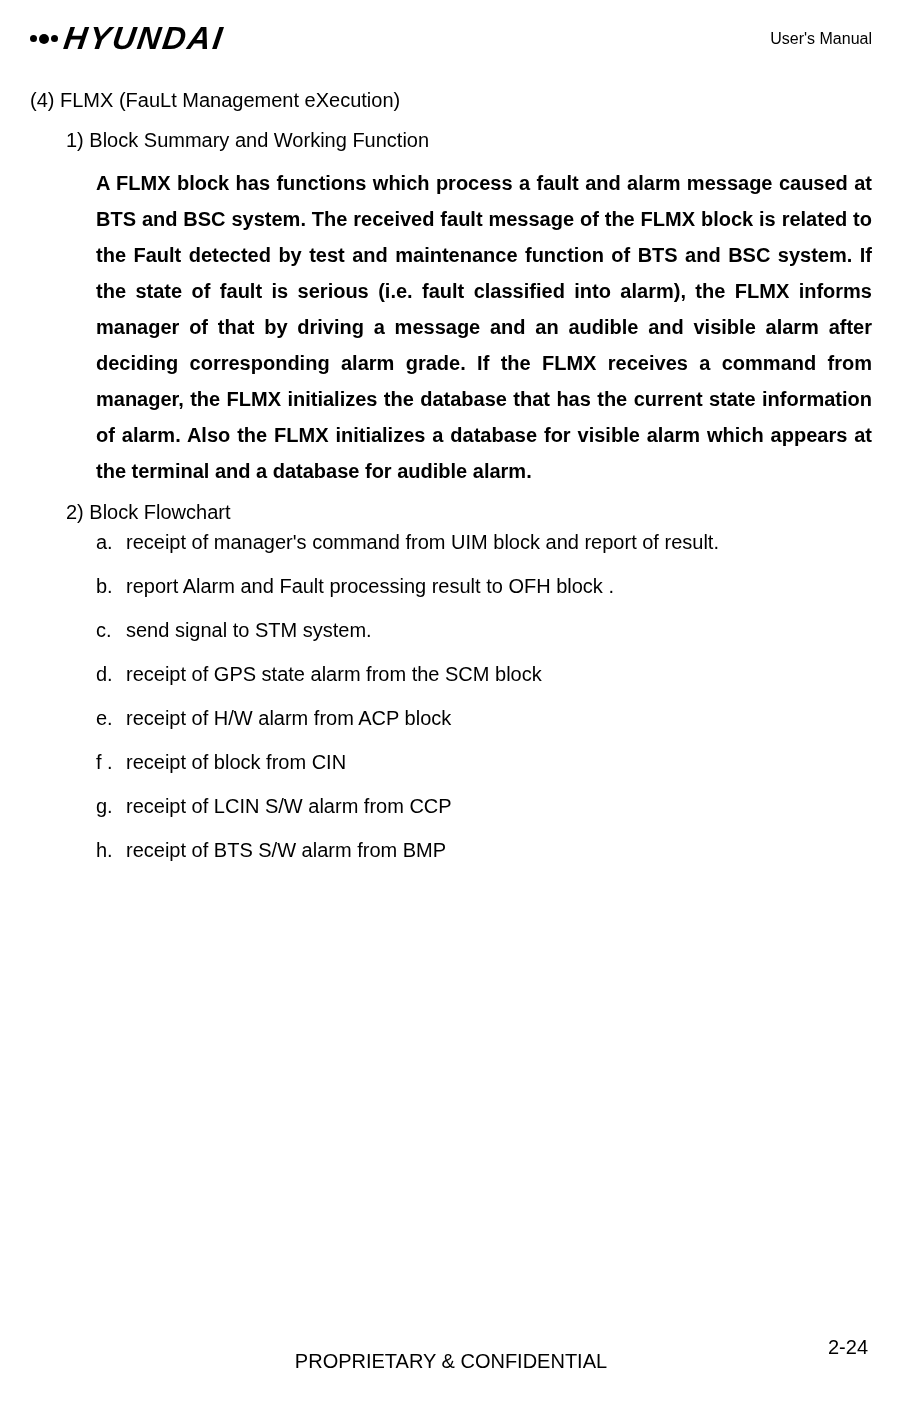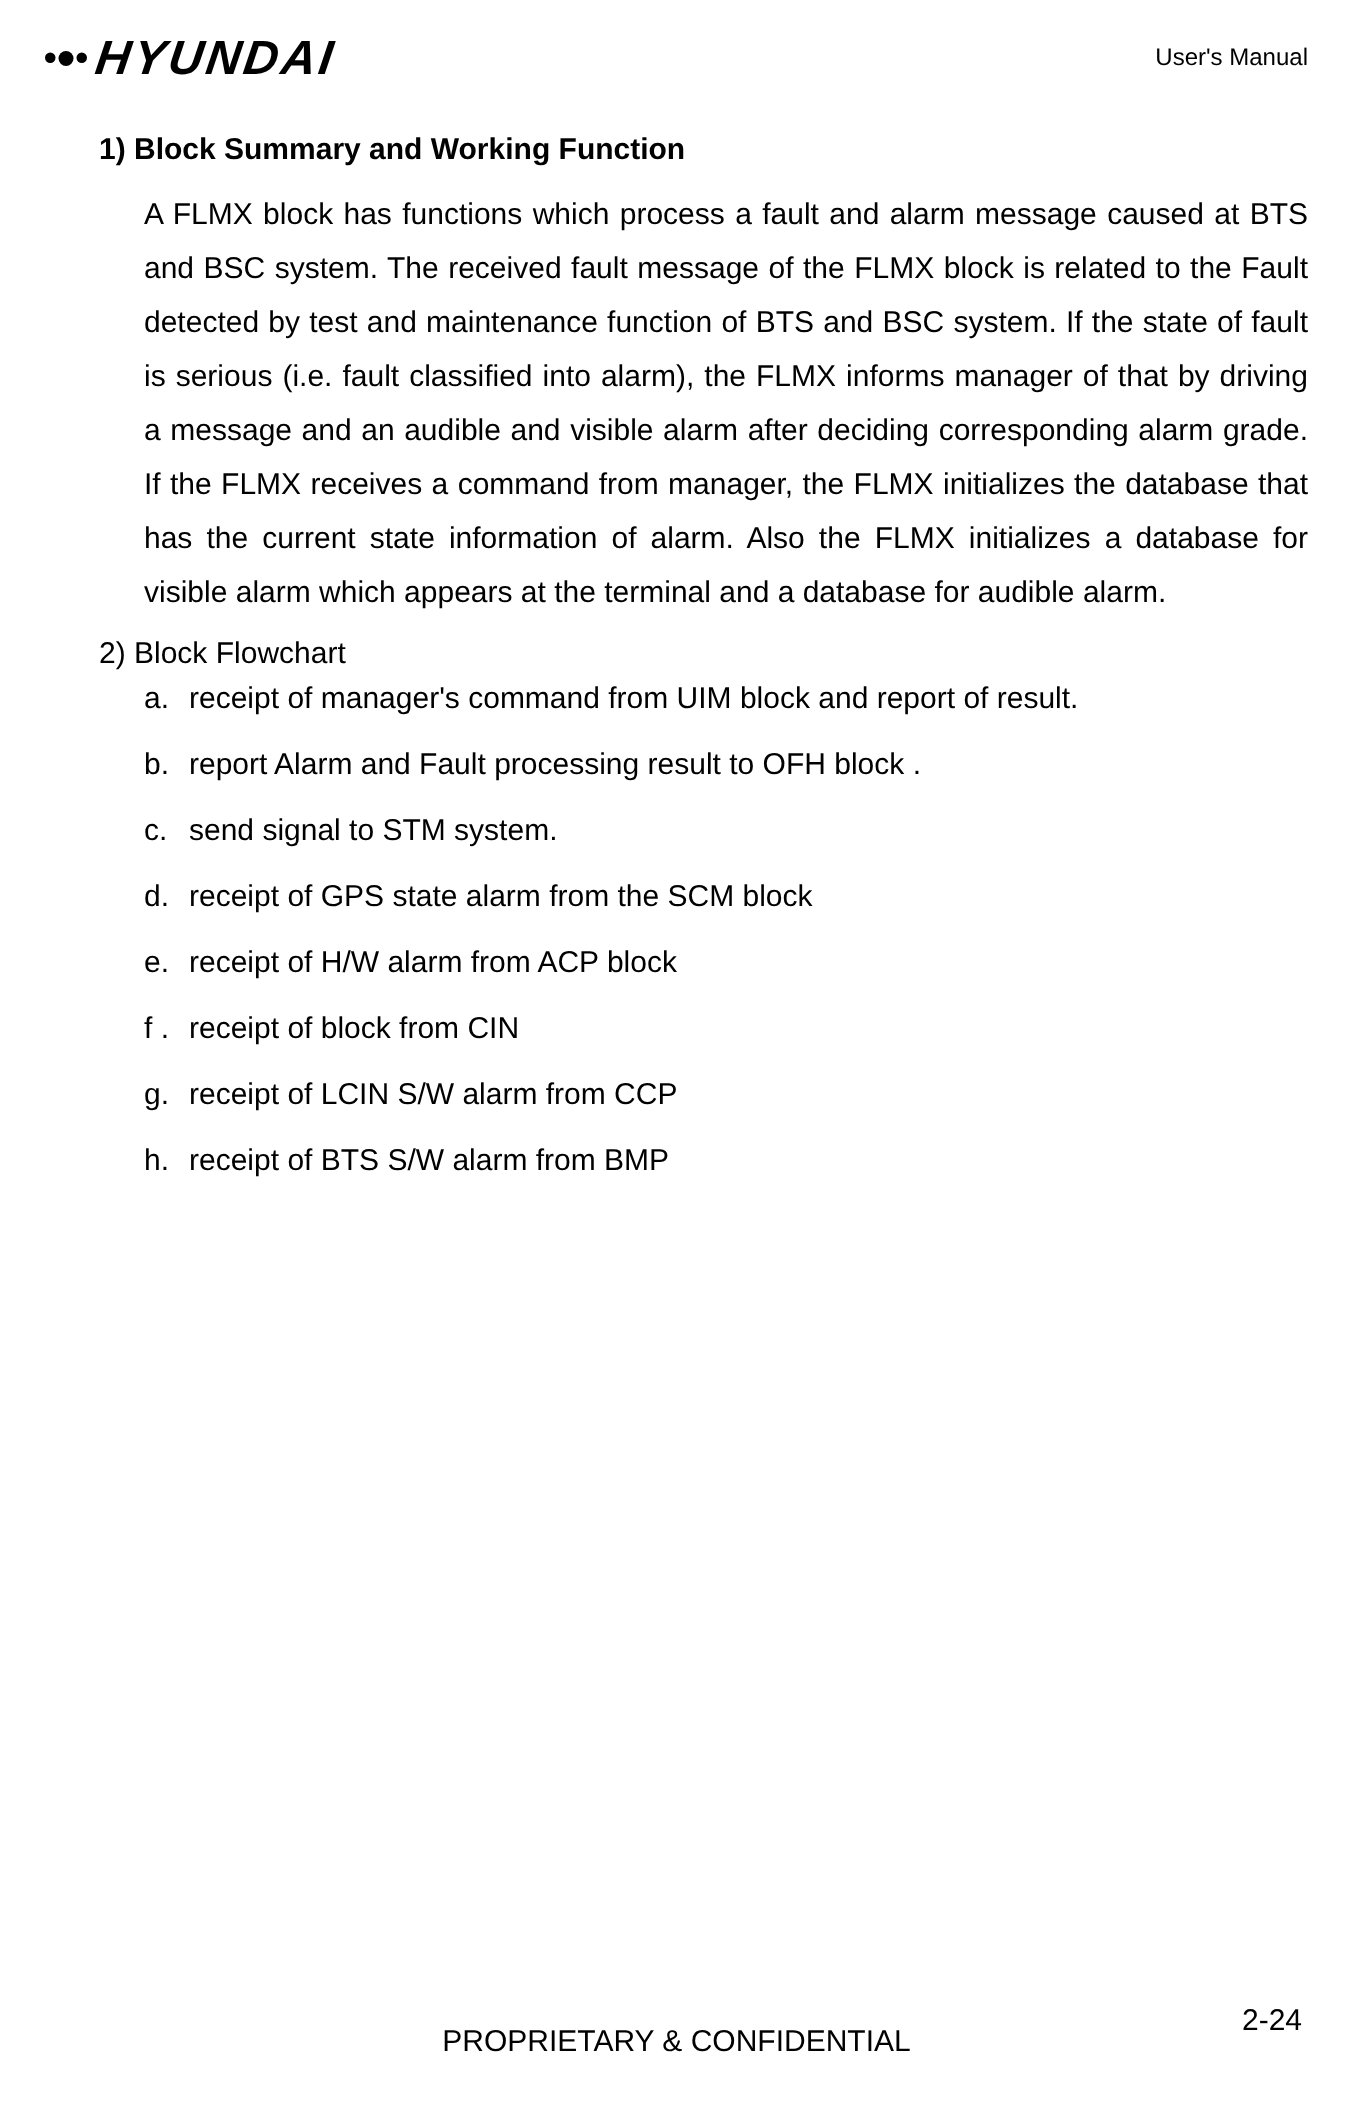--- a/index.html
+++ b/index.html
@@ -21,22 +21,22 @@
       font-family: Arial, sans-serif;
       font-weight: 900;
       font-size: 32px;
       letter-spacing: 2px;
       font-style: italic;
       transform: skewX(-8deg);
     }
     .manual-title { font-weight: normal; font-size: 16px; }
     .content { font-size: 20px; line-height: 1.3; }
     .sec4 { margin-bottom: 14px; }
-    .sub1 { margin-left: 36px; margin-bottom: 12px; font-weight: bold; }
-    .para { margin-left: 66px; text-align: justify; line-height: 1.8; margin-bottom: 10px;}
+    .sub1 { margin-left: 36px; margin-bottom: 12px; }
+    .para { margin-left: 66px; text-align: justify; line-height: 1.8; margin-bottom: 10px; font-weight: bold;}
     .sub2 { margin-left: 36px; margin-top:4px;}
     .intro2 { margin-left: 66px; margin-bottom: 14px; line-height:1.8;}
     .list { margin-left: 66px; }
     .list-item { display: flex; margin-bottom: 10px; line-height:1.7;}
     .list-marker { width: 30px; flex-shrink: 0; }
     .list-text { flex: 1; }
     .footer {
       position: absolute;
       bottom: 28px;
       left: 0; right: 0;
@@ -60,20 +60,21 @@
       <span class="circle small"></span>
       <span class="circle"></span>
       <span class="circle small"></span>
     </span>
     <span class="logo-text">HYUNDAI</span>
   </div>
   <div class="manual-title">User's Manual</div>
 </div>
 
 <div class="content">
+  <div class="sec4">(4) FLMX (FauLt Management eXecution)</div>
   <div class="sub1">1) Block Summary and Working Function</div>
   <div class="para">A FLMX block has functions which process a fault and alarm message caused at BTS and BSC system. The received fault message of the FLMX block is related to the Fault detected by test and maintenance function of BTS and BSC system. If the state of fault is serious (i.e. fault classified into alarm), the FLMX informs manager of that by driving a message and an audible and visible alarm after deciding corresponding alarm grade. If the FLMX receives a command from manager, the FLMX  initializes the database that has the current state information of alarm. Also the FLMX initializes a database for visible alarm which appears at the terminal and a database for audible alarm.</div>
   <div class="sub2">2) Block Flowchart</div>
   <div class="list">
     <div class="list-item">
         <span class="list-marker">a.</span>
         <span class="list-text">receipt of manager's command from UIM block and report of result.</span>
       </div>
     <div class="list-item">
         <span class="list-marker">b.</span>

